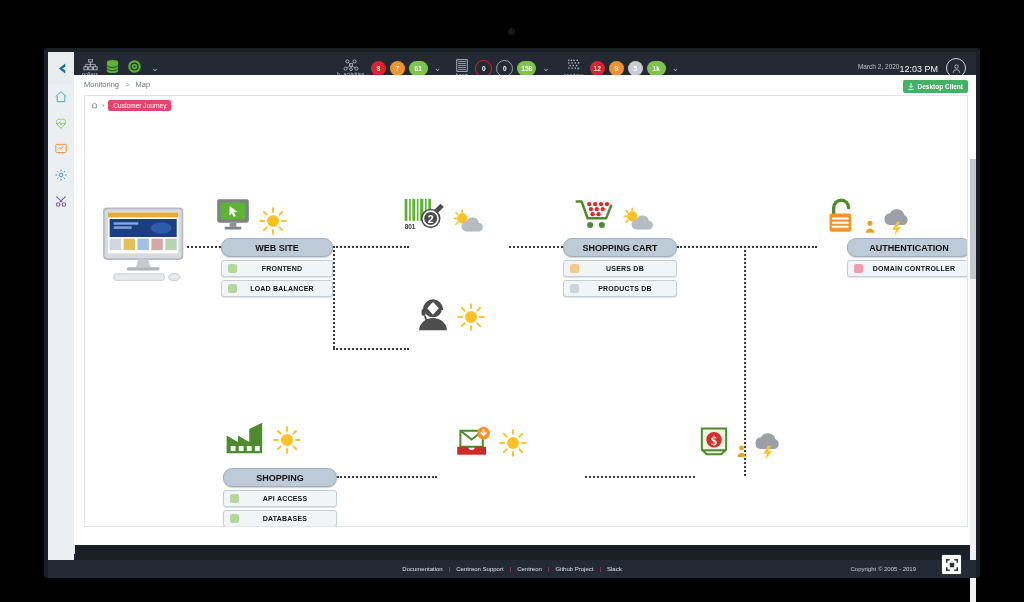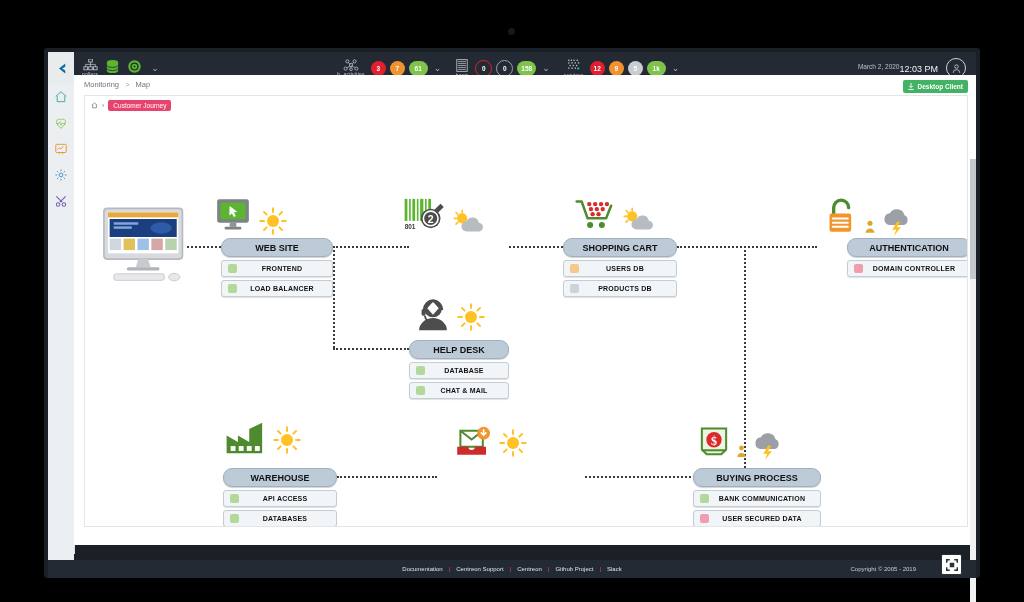--- a/index.html
+++ b/index.html
@@ -426,51 +426,40 @@
           <rect x="8" y="16" width="5" height="8" rx="2" fill="#4d4d4d"></rect>
           <path d="M12 24 q1 7 8 7" fill="none" stroke="#4d4d4d" stroke-width="2.2"></path>
         </svg>
         <svg width="30" height="30" viewBox="0 0 40 40">
           <circle cx="20" cy="20" r="8" fill="#ffc224"></circle>
           <g stroke="#ffc224" stroke-width="2.6" stroke-linecap="round">
             <path d="M20 3 v5 M20 32 v5 M3 20 h5 M32 20 h5 M8 8 l3.5 3.5 M28.5 28.5 l3.5 3.5 M32 8 l-3.5 3.5 M11.5 28.5 l-3.5 3.5"></path>
           </g>
         </svg>
       </div>
-      <div class="node" style="left:324px;top:244px;width:100px;">
-        <div class="nhead">HELP DESK</div>
-        <div class="nrow">
-          <span class="sq" style="background:#b2d99a"></span>
-          <span class="lbl">DATABASE</span>
-        </div>
-        <div class="nrow">
-          <span class="sq" style="background:#b2d99a"></span>
-          <span class="lbl">CHAT &amp; MAIL</span>
-        </div>
-      </div>
 
       <div class="icons" style="left:140px;top:325px;">
         <svg width="42" height="34" viewBox="0 0 52 42">
           <path d="M2 40 V18 L16 26 V18 L30 26 V10 L46 2 V40 Z" fill="#4e8a2e"></path>
           <g fill="#fff">
             <rect x="7" y="31" width="6" height="6"></rect>
               <rect x="17" y="31" width="6" height="6"></rect>
             <rect x="27" y="31" width="6" height="6"></rect>
               <rect x="37" y="31" width="6" height="6"></rect>
           </g>
         </svg>
         <svg width="30" height="30" viewBox="0 0 40 40">
           <circle cx="20" cy="20" r="8" fill="#ffc224"></circle>
           <g stroke="#ffc224" stroke-width="2.6" stroke-linecap="round">
             <path d="M20 3 v5 M20 32 v5 M3 20 h5 M32 20 h5 M8 8 l3.5 3.5 M28.5 28.5 l3.5 3.5 M32 8 l-3.5 3.5 M11.5 28.5 l-3.5 3.5"></path>
           </g>
         </svg>
       </div>
       <div class="node" style="left:138px;top:372px;width:114px;">
-        <div class="nhead">WAREHOUSE</div>
+        <div class="nhead">SHOPPING</div>
         <div class="nrow">
           <span class="sq" style="background:#b2d99a"></span>
           <span class="lbl">API ACCESS</span>
         </div>
         <div class="nrow">
           <span class="sq" style="background:#b2d99a"></span>
           <span class="lbl">DATABASES</span>
         </div>
 
       </div>
@@ -499,31 +488,20 @@
           <path d="M6 30 h30" stroke="#4e8a2e" stroke-width="2.5"></path>
         </svg>
         <svg width="11" height="15" viewBox="0 0 14 20">
           <circle cx="7" cy="4" r="3.2" fill="#e0a52b"></circle>
           <path d="M1.5 16 a5.5 5.5 0 0 1 11 0 Z" fill="#e0a52b"></path>
         </svg>
         <svg width="32" height="30" viewBox="0 0 40 38">
           <path d="M10 24 a7.5 7.5 0 0 1 1 -14.8 a10 10 0 0 1 18.5 2.5 a6.5 6.5 0 0 1 -1 12.3 Z" fill="#9aa0a6"></path>
           <path d="M20 20 l-6 10 h5 l-3 8 l9 -11 h-5 l4 -7 Z" fill="#ffc224"></path>
         </svg>
-      </div>
-      <div class="node" style="left:608px;top:372px;width:128px;">
-        <div class="nhead">BUYING PROCESS</div>
-        <div class="nrow">
-          <span class="sq" style="background:#b2d99a"></span>
-          <span class="lbl">BANK COMMUNICATION</span>
-        </div>
-        <div class="nrow">
-          <span class="sq" style="background:#f09db0"></span>
-          <span class="lbl">USER SECURED DATA</span>
-        </div>
       </div>
 
     </div>
 
     <div class="sb">
         <i></i>
       </div>
   </div>
 
   <div class="footer">

